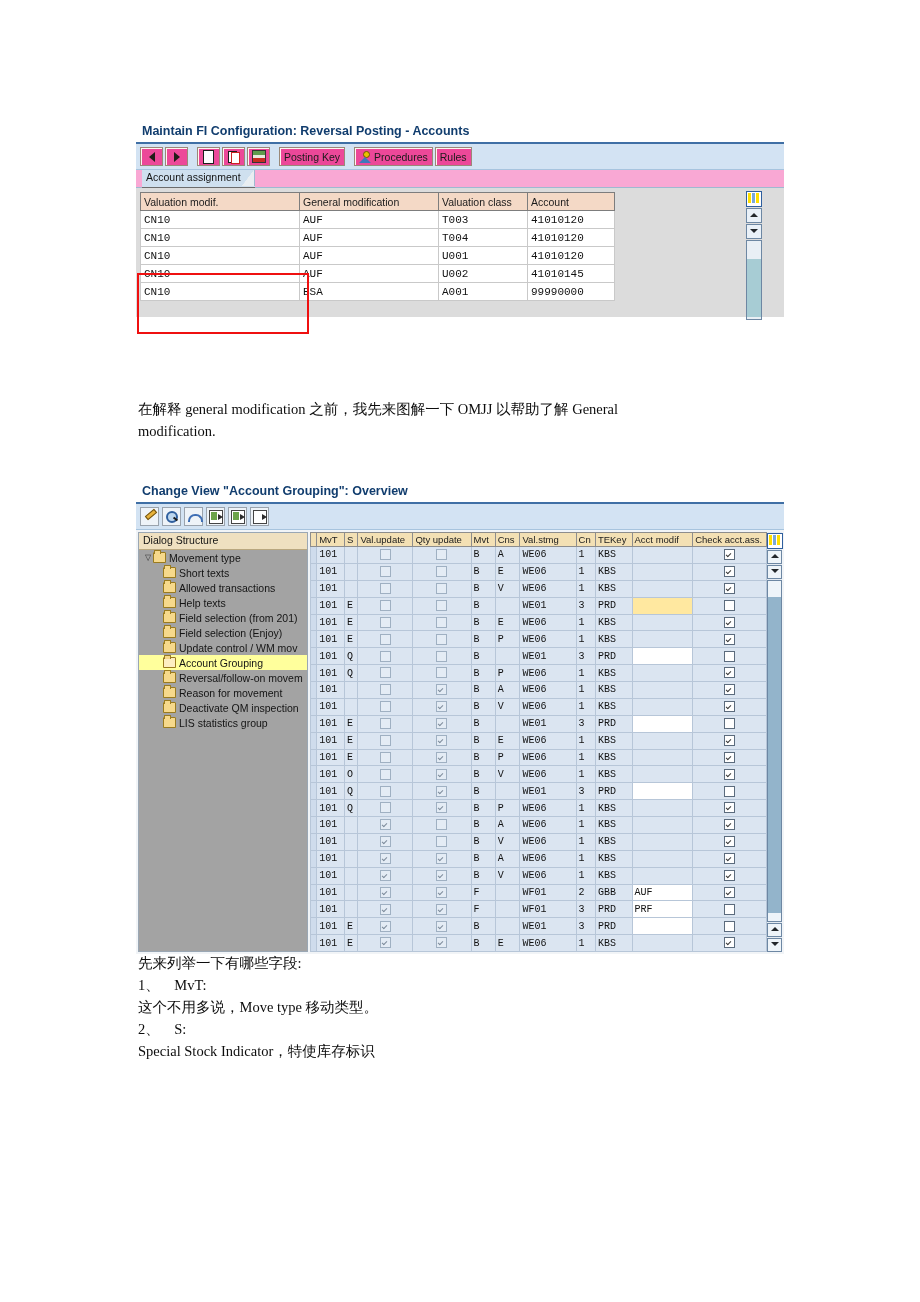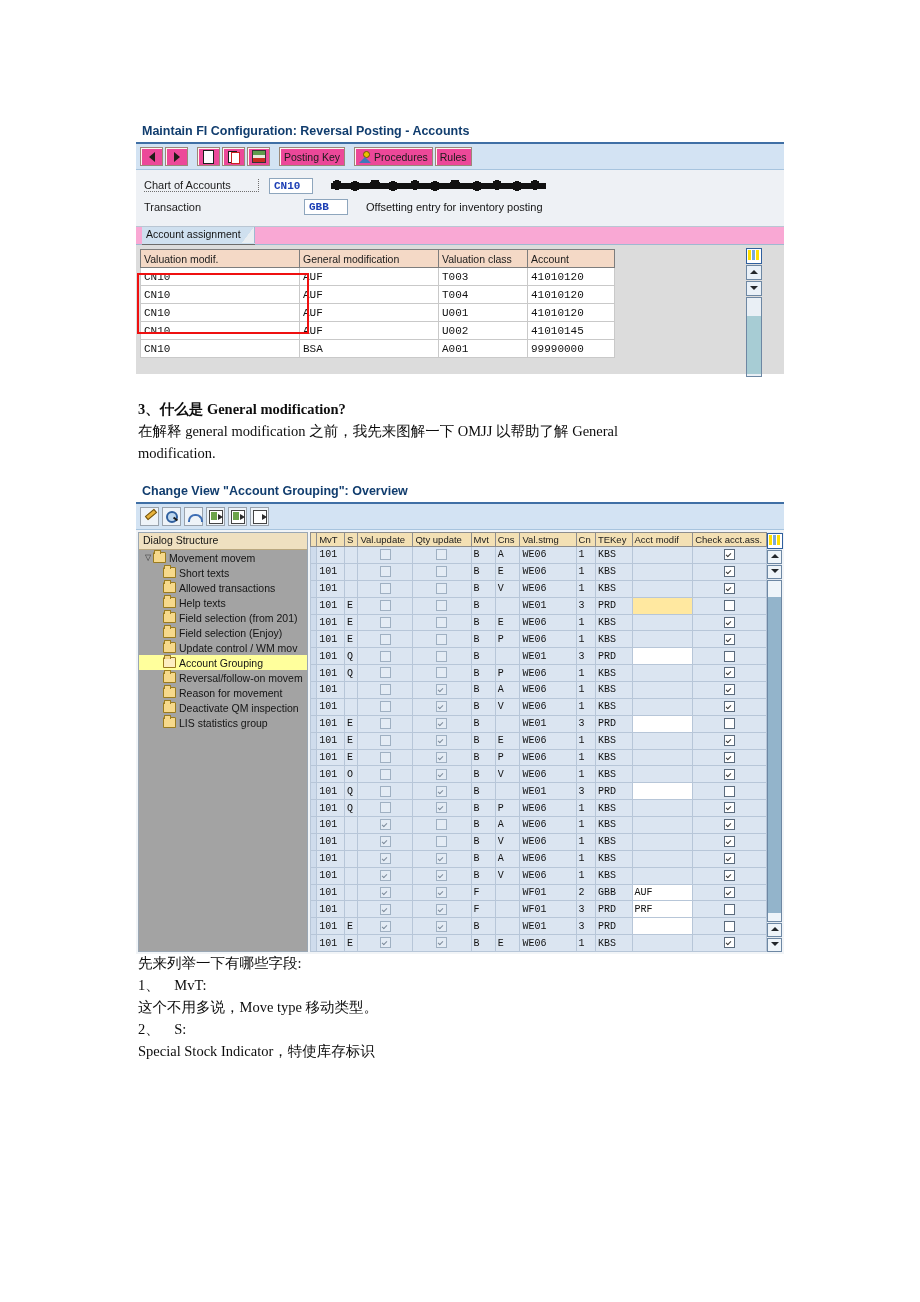--- a/index.html
+++ b/index.html
@@ -236,32 +236,20 @@
       <div class="tb-btn">
         <span class="ico-person">
             <i class="head"></i>
             <i class="body"></i>
           </span>
         <span>Procedures</span>
       </div>
       <div class="tb-btn">Rules</div>
     </div>
 
-    <div class="hdrfields">
-      <div class="fieldrow">
-        <span class="flabel dotted">Chart of Accounts</span>
-        <span class="fval">CN10</span>
-        <span class="redacted"></span>
-      </div>
-      <div class="fieldrow">
-        <span class="flabel">Transaction</span>
-        <span class="fval" style="margin-left:0;">GBB</span>
-        <span class="fdesc">Offsetting entry for inventory posting</span>
-      </div>
-    </div>
 
     <div class="tabstrip">
       <div class="tab-active">Account assignment</div>
     </div>
 
     <div class="gridwrap" style="height:129px;">
       <table class="sapgrid" style="position:absolute;left:4px;top:4px;">
         <thead>
           <tr>
             <th style="width:152px;">Valuation modif.</th>
@@ -319,21 +307,20 @@
         <div class="sb-track" style="height:78px;">
           <div class="sb-thumb" style="height:58px;margin-top:18px;"></div>
         </div>
       </div>
     </div>
 
     <div class="redbox" style="left:1px;top:153px;width:168px;height:57px;"></div>
   </div>
 
   <div style="position:absolute;left:138px;top:398px;width:680px;">
-    <div class="cn b">3、什么是 General modification?</div>
     <div class="cn">在解释 general modification 之前，我先来图解一下 OMJJ 以帮助了解 General
 modification.</div>
   </div>
 
   <div class="sap-shot" style="left:136px;top:480px;width:648px;height:470px;">
 
     <div class="sap-title">Change View "Account Grouping": Overview</div>
     <div class="sap-titleline"></div>
 
     <div class="tb2">
@@ -372,21 +359,21 @@
         </span>
     </div>
 
     <div class="shot2-body" style="height:424px;">
 
       <div class="dlgtree">
         <div class="dlghdr">Dialog Structure</div>
         <div class="tnode">
           <span class="twist">▽</span>
           <span class="folder"></span>
-          <span>Movement movem</span>
+          <span>Movement type</span>
         </div>
         <div id="treeitems">
             <div class="tnode child">
               <span class="folder"></span>
               <span>Short texts</span>
             </div>
             <div class="tnode child">
               <span class="folder"></span>
               <span>Allowed transactions</span>
             </div>

